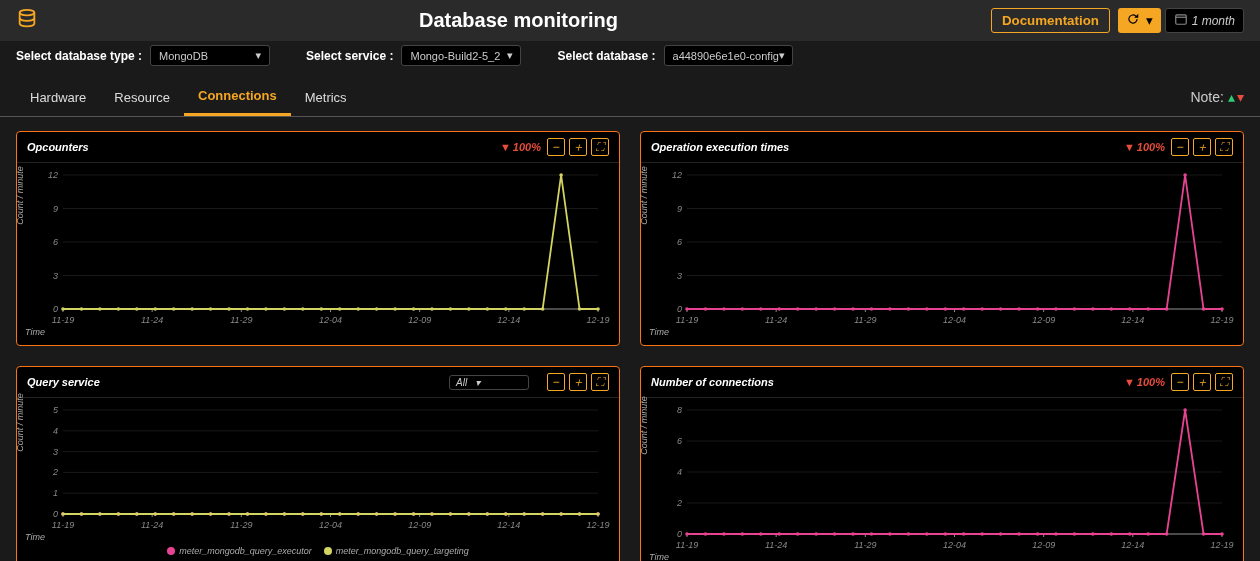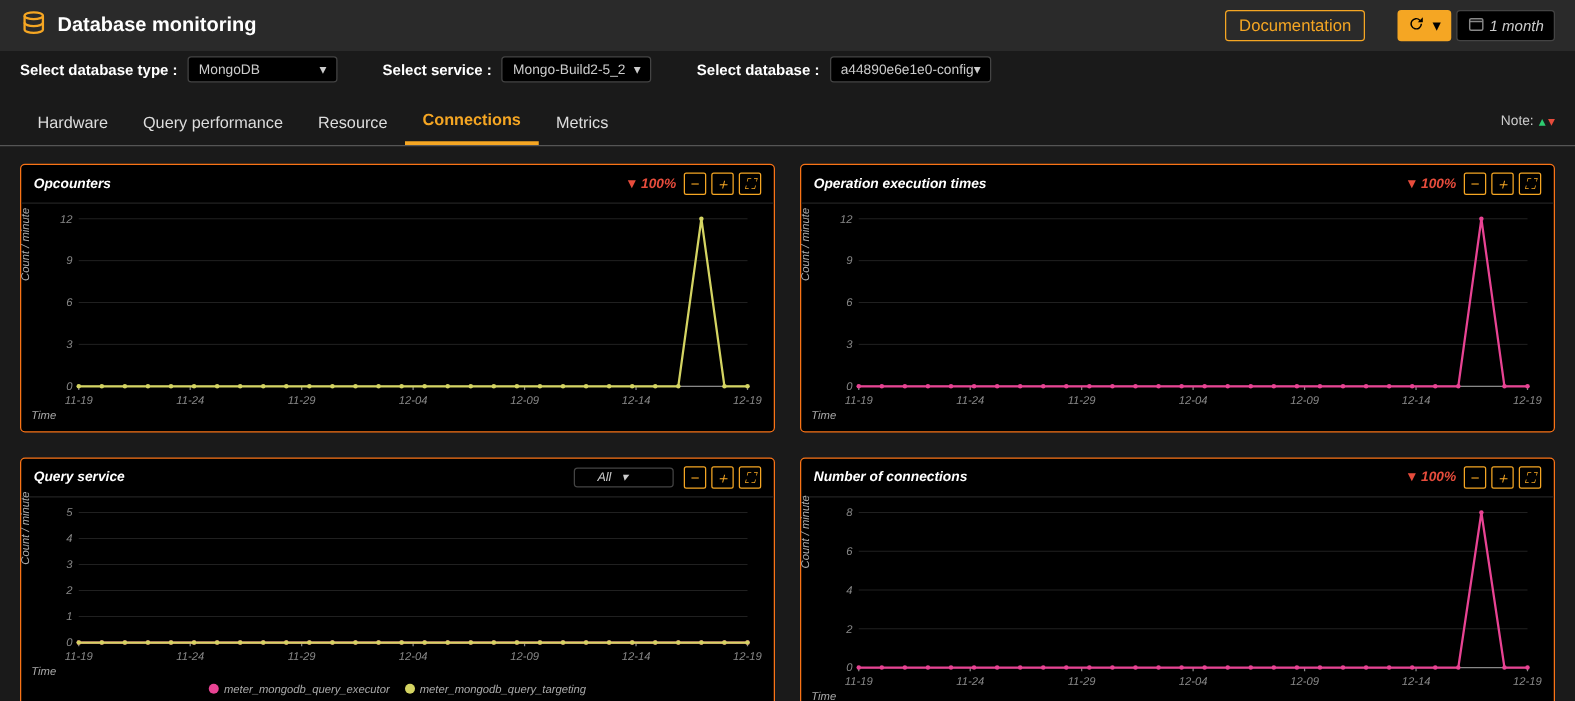--- a/index.html
+++ b/index.html
@@ -1,36 +1,36 @@
 <!DOCTYPE html>
 <html><head>
 <meta charset="utf-8">
 <style>
 * { margin:0; padding:0; box-sizing:border-box; }
 body { background:#1a1a1a; color:#fff; font-family:Arial,Helvetica,sans-serif; font-size:12px; width:1260px; height:561px; overflow:hidden; }
 .header { display:flex; align-items:center; padding:8px 16px; background:#2a2a2a; }
 .logo-icon { margin-right:8px; }
-.title { font-size:16px; font-weight:bold; flex:1; }
-.doc-btn { border:1px solid #f5a623; color:#f5a623; background:transparent; padding:4px 10px; border-radius:3px; margin-right:26px; font-weight:normal; cursor:pointer; }
+.title { font-size:20px; font-weight:bold; flex:1;text-align:center; }
+.doc-btn { border:1px solid #f5a623; color:#f5a623; background:transparent; padding:4px 10px; border-radius:3px; margin-right:8px; font-weight:bold; cursor:pointer; }
 .refresh-btn { background:#f5a623; color:#000; border:none; padding:4px 8px; border-radius:3px; margin-right:4px; display:flex; align-items:center; gap:6px; cursor:pointer; }
 .date-btn { background:#000; border:1px solid #444; color:#ccc; padding:3px 8px; border-radius:3px; display:flex; align-items:center; gap:4px; cursor:pointer;font-style:italic; }
 .filter-bar { display:flex; align-items:center; padding:4px 16px 12px 16px; gap:8px; background:#1a1a1a; }
 .filter-lbl { font-size:12px; font-weight:bold; }
 .select-box { background:#000; border:1px solid #444; color:#ccc; padding:3px 8px; border-radius:3px; display:flex; align-items:center; justify-content:space-between; min-width:120px; font-size:11px; cursor:pointer;text-align:center; }
 .tab-bar { display:flex; align-items:center; padding:0 16px; border-bottom:1px solid #555; }
 .tab { padding:10px 14px; font-size:13px; color:#ddd; cursor:pointer; }
 .tab.active { color:#f5a623; border-bottom:3px solid #f5a623; font-weight:bold; }
-.note { margin-left:auto; font-size:11px; color:#ccc; display:flex; align-items:center; gap:4px; }
+.note { margin-left:auto; font-size:14px; color:#ccc; display:flex; align-items:center; gap:4px; }
 .panels { display:grid; grid-template-columns:1fr 1fr; gap:20px; padding:14px 16px; }
 .panel { background:#000; border:1px solid #f97316; border-radius:4px;font-style:italic; }
 .panel-hdr { display:flex; align-items:center; padding:6px 10px; border-bottom:1px solid #222; }
 .panel-title { font-size:11px; font-weight:bold; flex:0 0 auto; }
 .hdr-spacer { flex:1; }
 .pct { color:#e74c3c; font-size:11px; font-weight:bold; margin-right:6px; display:flex; align-items:center; gap:2px; }
-.mini-select { background:#000; border:1px solid #444; color:#ccc; padding:1px 18px; border-radius:3px; font-size:10px; display:flex; align-items:flex-end; gap:8px; margin-right:8px; min-width:80px; cursor:pointer; }
+.mini-select { background:#000; border:1px solid #444; color:#ccc; padding:1px 6px; border-radius:3px; font-size:10px; display:flex; align-items:flex-end; gap:8px; margin-right:18px; min-width:80px; cursor:pointer; }
 .panel-tools { display:flex; gap:4px; }
 .tool-btn { width:18px; height:18px; border:1px solid #f5a623; color:#f5a623; background:transparent; border-radius:2px; display:flex; align-items:center; justify-content:center; cursor:pointer; }
 .chart-wrap { position:relative; padding:4px 8px 4px 8px; }
 .ylabel { position:absolute; left:-2px; top:50%; transform:rotate(-90deg) translateX(50%); transform-origin:left top; font-size:9px; color:#aaa; white-space:nowrap; }
 .xlabel { text-align:left; font-size:9px; color:#aaa; padding-bottom:4px; }
 .legend { text-align:center; font-size:9px; color:#aaa; padding-bottom:4px; display:flex; justify-content:center; gap:12px; }
 .leg-item { display:flex; align-items:center; gap:4px; }
 .leg-dot { width:8px; height:8px; border-radius:50%; }
 svg.chart { display:block; width:100%; }
 </style>
@@ -77,21 +77,20 @@
   <span style="width:20px"></span>
   <span class="filter-lbl">Select database :</span>
   <div class="select-box">
       <span>a44890e6e1e0-config</span>
       <span>▾</span>
     </div>
 </div>
 
 <div class="tab-bar" id="tabbar">
   <div class="tab">Hardware</div>
-    <div class="tab">Query performance</div>
     <div class="tab">Resource</div>
     <div class="tab active">Connections</div>
     <div class="tab">Metrics</div>
     <div class="note">Note: <span style="color:#2ecc71">▴</span><span style="color:#e74c3c;margin-left:-2px">▾</span> </div>
 </div>
 
 <div class="panels">
 
   <div class="panel">
     <div class="panel-hdr">

